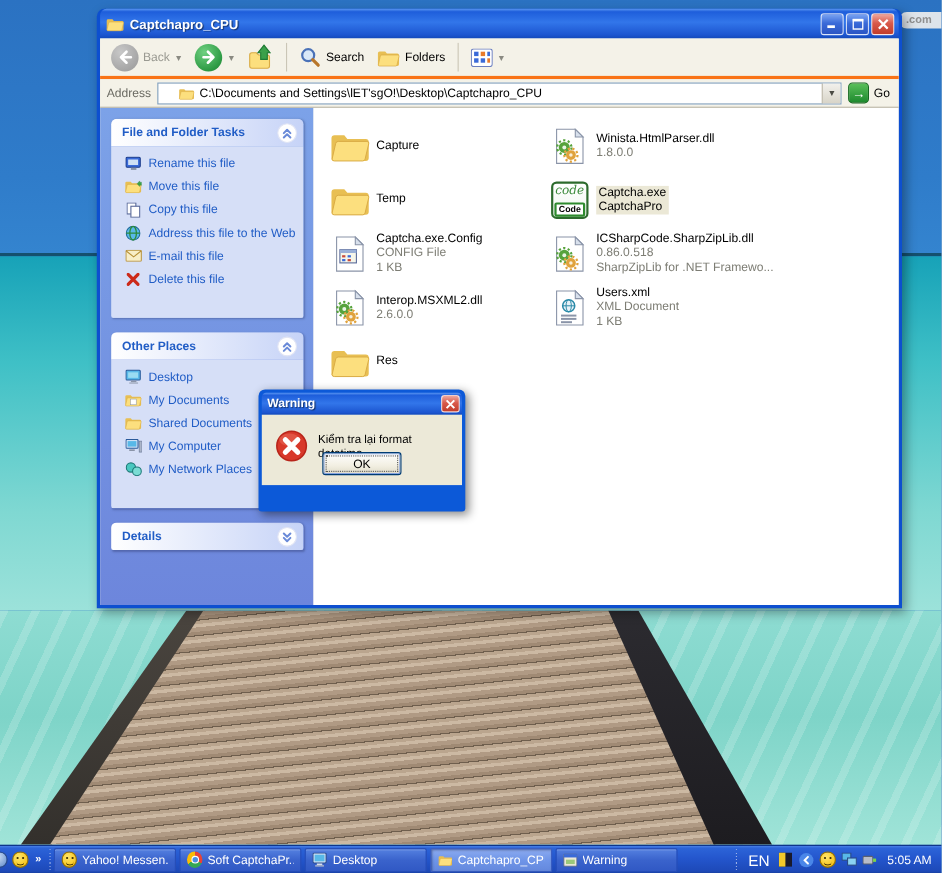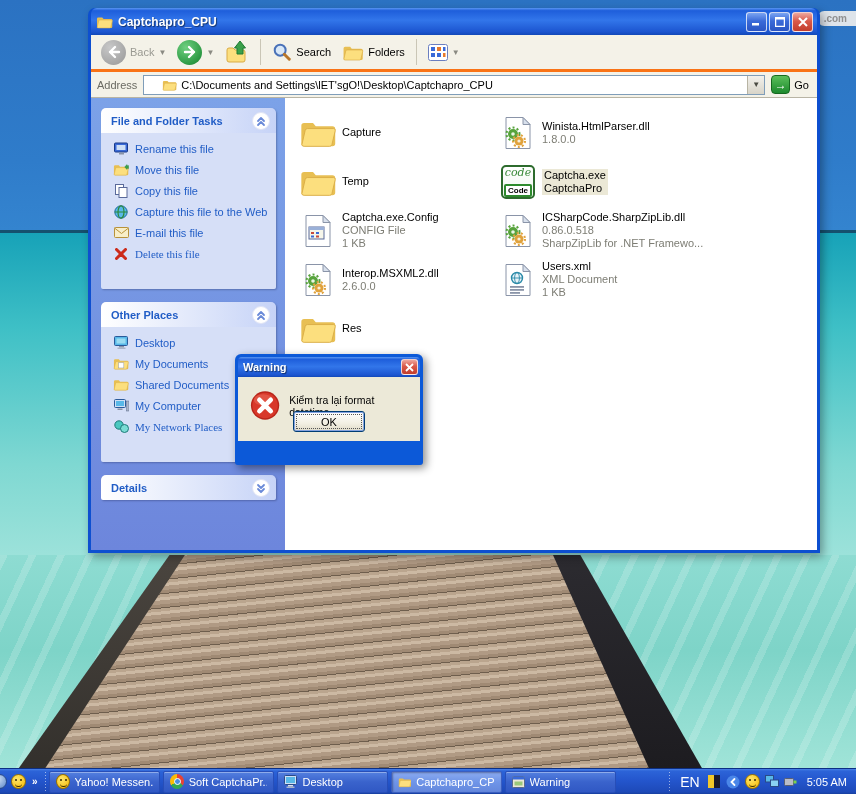--- a/index.html
+++ b/index.html
@@ -87,21 +87,21 @@
          padding:10px 9px 0 10px; overflow:hidden; }
   .panel { margin-bottom:13px; border-radius:5px 5px 2px 2px; overflow:hidden;
          box-shadow:1px 1px 2px rgba(0,0,30,.25); }
   .panel-head { height:25px; background:linear-gradient(90deg,#ffffff,#c6d3f7);
          display:flex; align-items:center; padding:0 6px 0 10px; cursor:pointer; }
   .panel-title { color:#215dc6; font-weight:bold; flex:1; }
   .chev { width:18px; height:18px; border-radius:50%; background:#fff; border:1px solid #e0e4f4;
          display:flex; align-items:center; justify-content:center; }
   .panel-body { background:#d6dff7; padding:8px 4px 28px 12px; }
   .task-item { display:flex; align-items:center; gap:6px; margin-bottom:6px; cursor:pointer; }
-  .task-item:last-child { margin-bottom:0;font-family:Liberation Serif, serif; }
+  .task-item:last-child { margin-bottom:0; }
   .task-item .tico { width:16px; height:15px; flex:none; display:flex; align-items:center; justify-content:center; }
   .task-link { color:#215dc6; }
 
   
   .filearea { flex:1; background:#fff; padding:10px 0 0 12px;
          display:grid; grid-template-columns:200px 320px; grid-template-rows:repeat(5,49px);
          grid-auto-flow:column; align-items:stretch; }
   .tile { display:flex; align-items:center; cursor:pointer; }
   .tile .ic { width:42px; flex:none; display:flex; justify-content:center; align-items:center; }
   .labels { margin-left:3px; }
@@ -326,21 +326,21 @@
               <span class="task-link">Copy this file</span>
             </div>
             <div class="task-item">
               <span class="tico">
                   <svg width="14" height="14">
                     <circle cx="7" cy="7" r="6.2" fill="#5ab8e8" stroke="#1e6a9a"></circle>
                     <ellipse cx="7" cy="7" rx="3" ry="6.2" fill="none" stroke="#2d8a3a" stroke-width="1.2"></ellipse>
                     <line x1="0.8" y1="7" x2="13.2" y2="7" stroke="#2d8a3a" stroke-width="1.2"></line>
                   </svg>
                 </span>
-              <span class="task-link">Capture this file to the Web</span>
+              <span class="task-link">Address this file to the Web</span>
             </div>
             <div class="task-item">
               <span class="tico">
                   <svg width="15" height="11">
                     <rect x="0.5" y="0.5" width="14" height="10" rx="1" fill="#f8eec8" stroke="#b8923a"></rect>
                     <path d="M0.5 1 L7.5 6.5 L14.5 1" fill="none" stroke="#b8923a"></path>
                   </svg>
                 </span>
               <span class="task-link">E-mail this file</span>
             </div>

